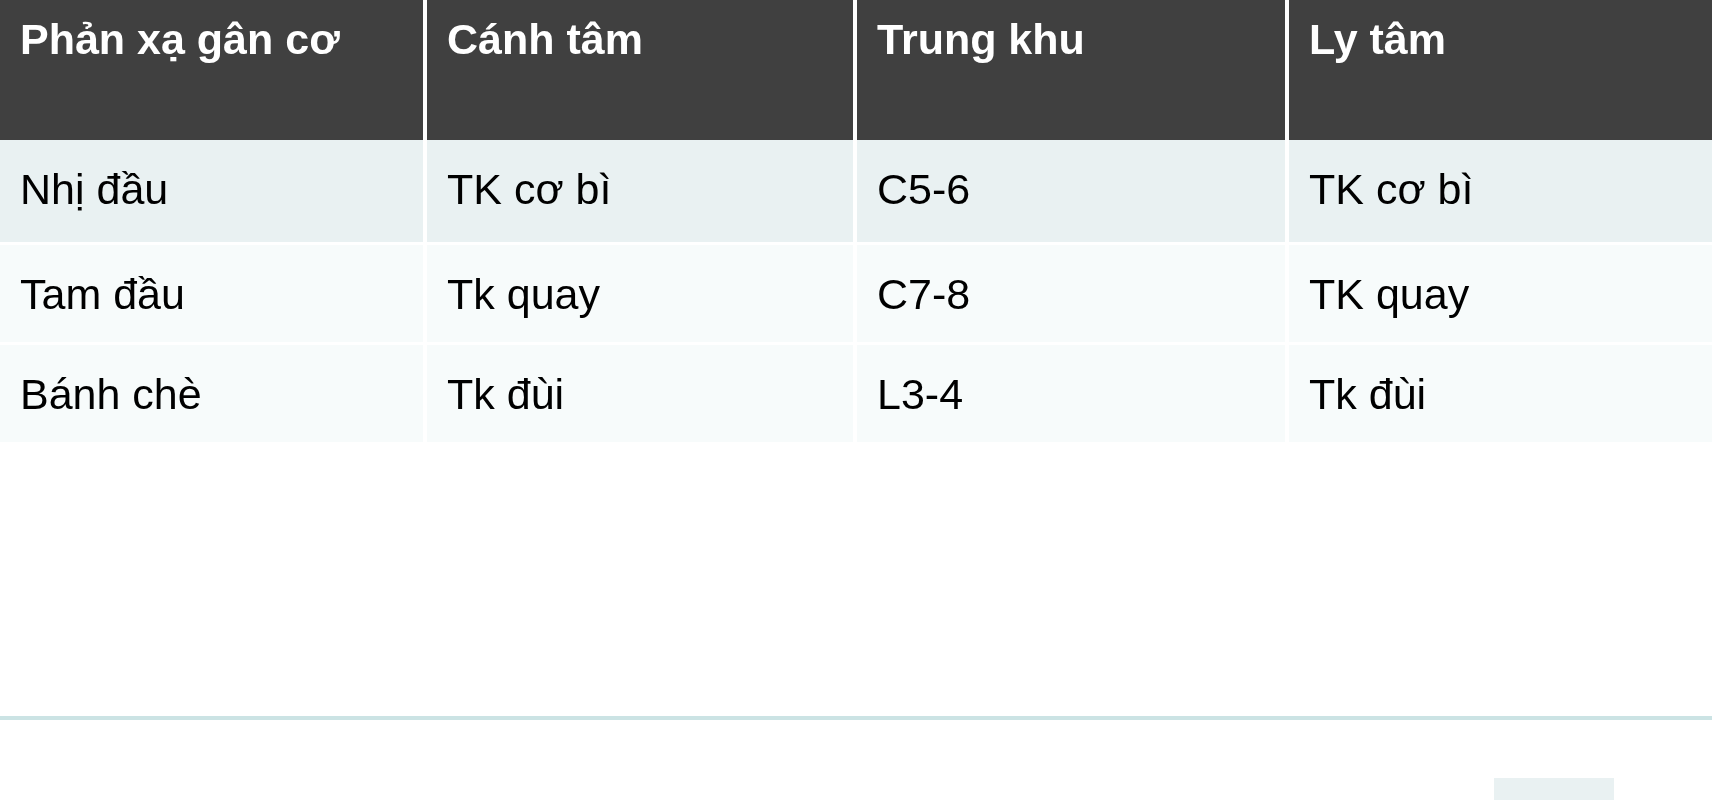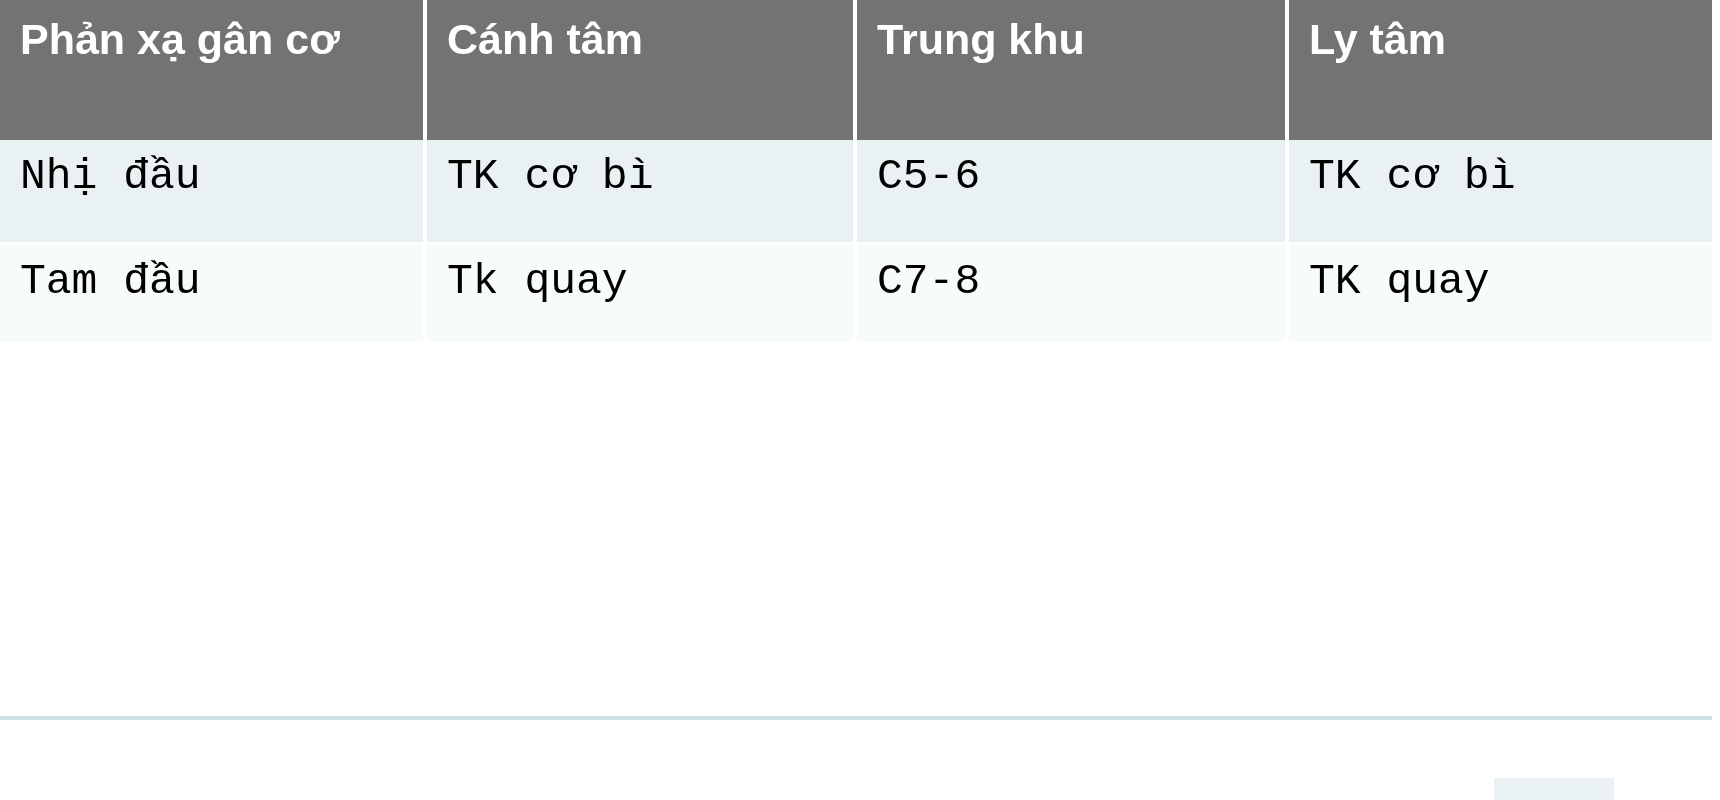--- a/index.html
+++ b/index.html
@@ -26,45 +26,44 @@
     width: 1712px;
     border-collapse: collapse;
     table-layout: fixed;
   }
   table.reflex-table col.c0 { width: 425px; }
   table.reflex-table col.c1 { width: 430px; }
   table.reflex-table col.c2 { width: 432px; }
   table.reflex-table col.c3 { width: 425px; }
 
   thead th {
-    background: #737373;
+    background: #404040;
     color: #ffffff;
     font-size: 43px;
     font-weight: bold;
     text-align: left;
     vertical-align: top;
     padding: 14px 0 18px 20px;
     line-height: 1.18;
     border-right: 4px solid #ffffff;
     height: 140px;
     box-sizing: border-box;
   }
   thead th:last-child { border-right: none; }
 
   tbody td {
     font-size: 43px;
     color: #000000;
     text-align: left;
     vertical-align: top;
-    padding: 12px 0 14px 20px;
+    padding: 24px 0 14px 20px;
     line-height: 1.18;
     border-right: 4px solid #ffffff;
     border-bottom: 3px solid #ffffff;
     box-sizing: border-box;
-    font-family: Liberation Mono, monospace;
   }
   tbody td:last-child { border-right: none; }
 
   tbody tr.odd td  { background: #e9f1f2; }
   tbody tr.even td { background: #f7fbfb; }
 
   tbody tr.r0 td { height: 103px; }
   tbody tr.r1 td { height: 100px; }
   tbody tr.r2 td { height: 152px; }
   tbody tr.r3 td { height: 100px; }
@@ -114,18 +113,24 @@
         <td>TK cơ bì</td>
         <td>C5-6</td>
         <td>TK cơ bì</td>
       </tr>
       <tr class="even r1">
         <td>Tam đầu</td>
         <td>Tk quay</td>
         <td>C7-8</td>
         <td>TK quay</td>
       </tr>
+      <tr class="even r3">
+        <td>Bánh chè</td>
+        <td>Tk đùi</td>
+        <td>L3-4</td>
+        <td>Tk đùi</td>
+      </tr>
     </tbody>
   </table>
 
   <div class="bottom-edge"></div>
   <div class="corner-mark"></div>
 </div>
 
 </body></html>

